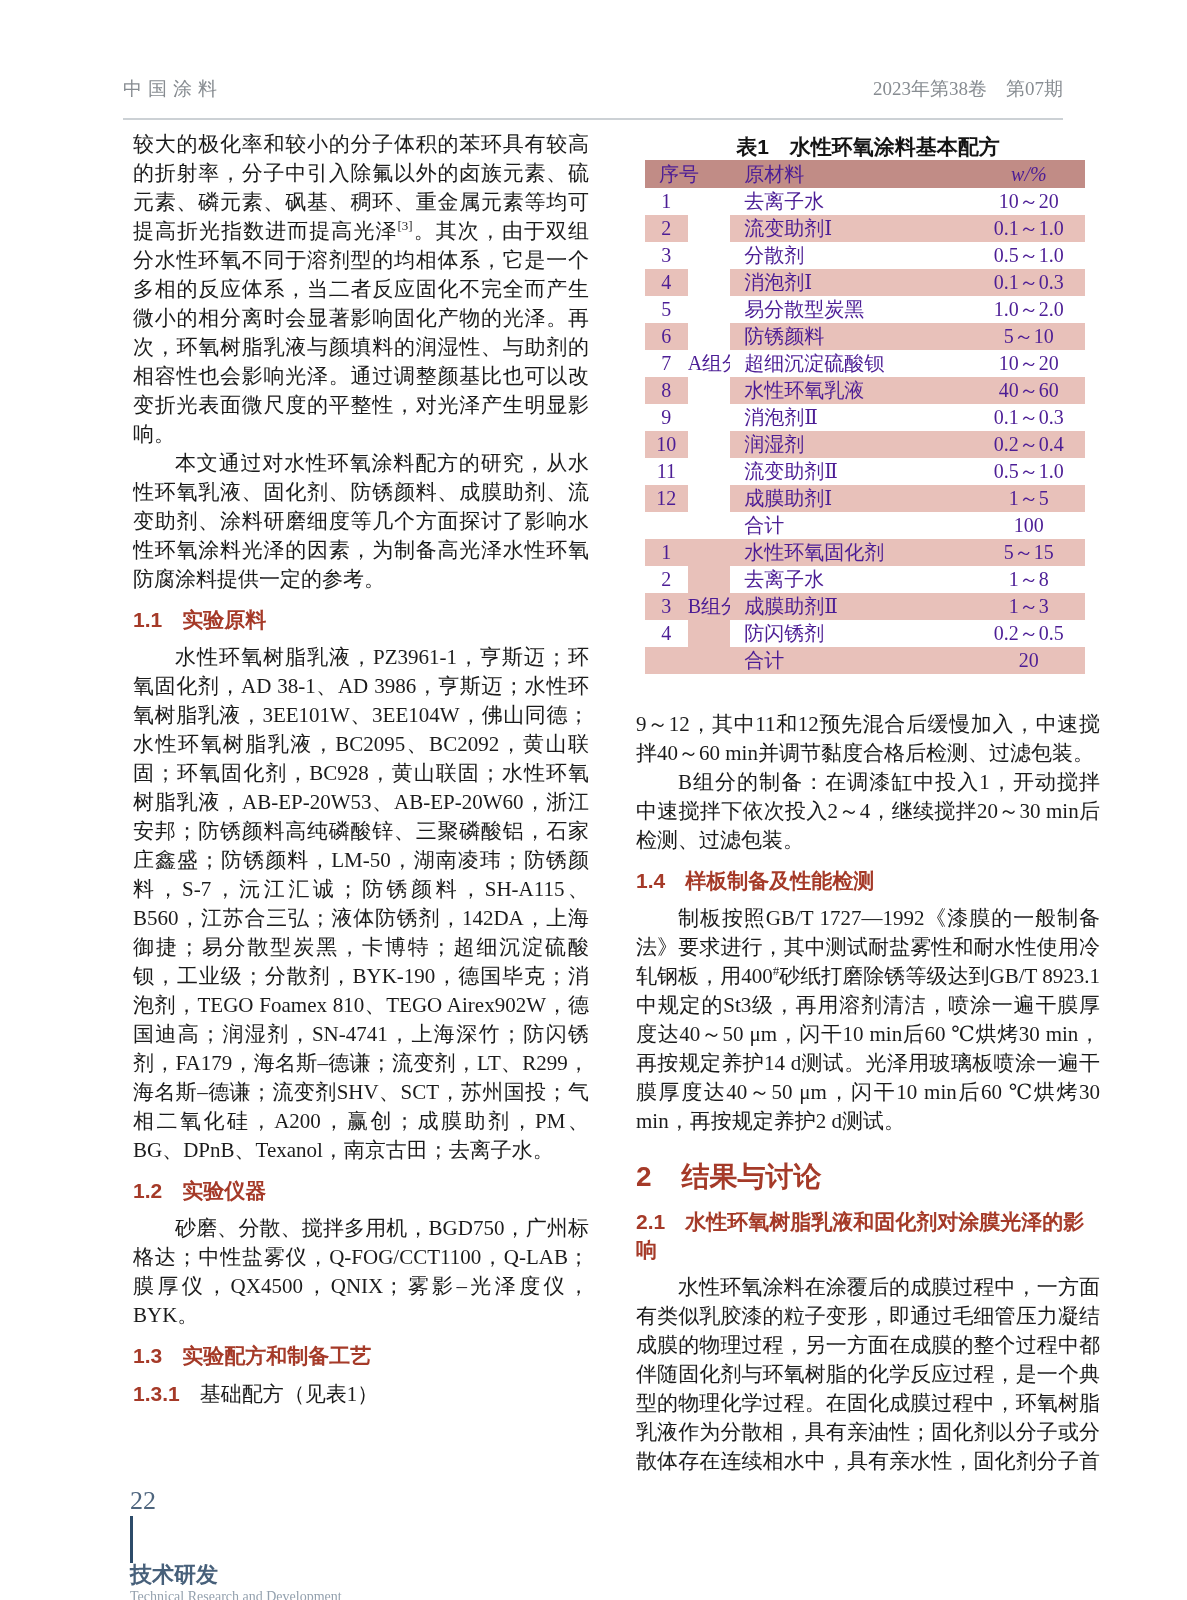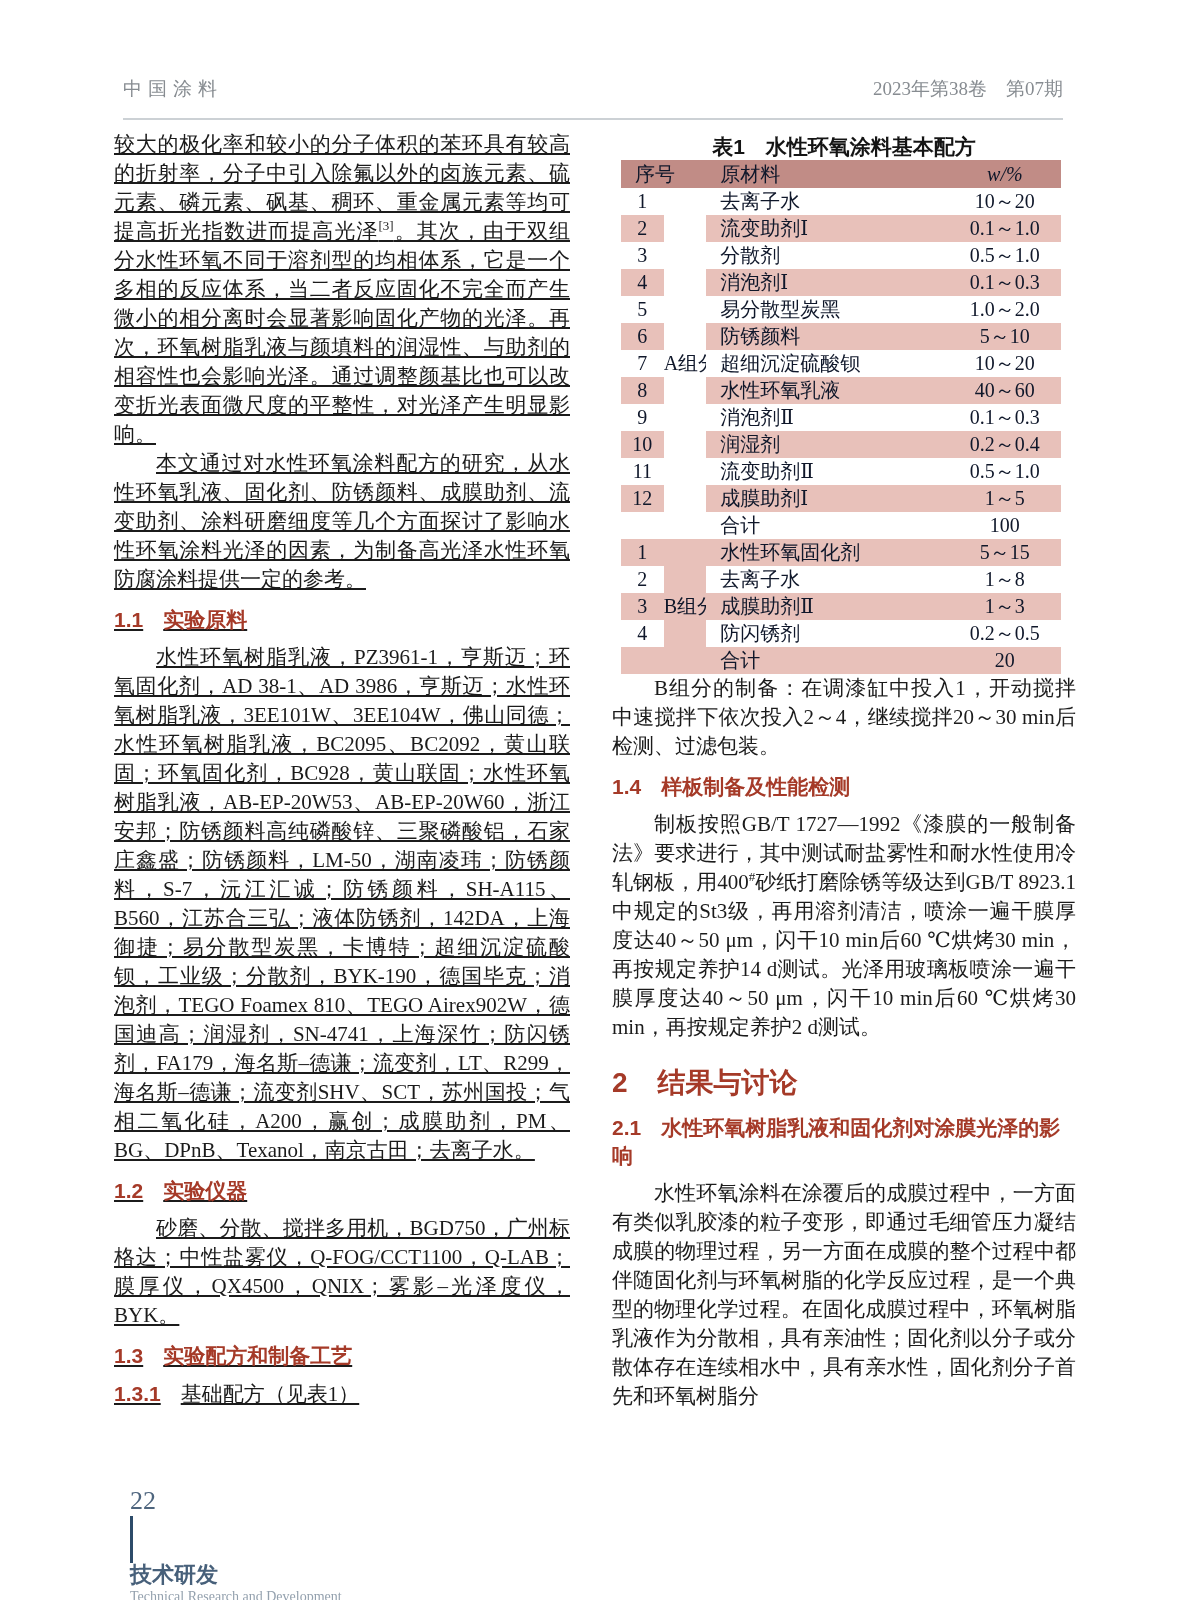--- a/index.html
+++ b/index.html
@@ -11,22 +11,22 @@
   
   .runhead{
     position:absolute;left:123px;top:76px;width:940px;
     display:flex;justify-content:space-between;align-items:flex-end;
     padding-bottom:16px;border-bottom:2px solid #ccd1d5;
     font-size:19px;color:#878c91;
   }
   .runhead .jname{letter-spacing:6px;}
   
   .col{position:absolute;top:130px;overflow:hidden;}
-  .col-left{left:114px;width:456px;height:1340px;text-decoration:underline;}
-  .col-right{left:612px;width:464px;height:1345px;}
+  .col-left{left:133px;width:456px;height:1340px;}
+  .col-right{left:636px;width:464px;height:1345px;}
   p.body{
     margin:0;font-size:21px;line-height:29px;text-align:justify;
   }
   p.body.indent{text-indent:2em;}
   sup{font-size:13px;line-height:0;vertical-align:super;}
   
   .sec-h1{
     margin:24px 0 14px 0;font-family:"Liberation Sans","DejaVu Sans",sans-serif;
     font-weight:bold;font-size:28px;line-height:34px;color:#a53a28;
   }
@@ -47,21 +47,21 @@
   .tbl-title-cn{
     text-align:center;font-family:"Liberation Sans","DejaVu Sans",sans-serif;
     font-weight:bold;font-size:21px;line-height:27px;color:#141414;margin:0;
   }
   .tbl-title-en{
     text-align:center;font-weight:bold;font-size:20px;line-height:28px;
     color:#141414;margin:0 0 2px 0;
   }
   table.formula{
     border-collapse:collapse;table-layout:fixed;width:440px;margin-left:9px;
-    font-size:20px;color:#0f172a;
+    font-size:20px;color:#4c1d95;
   }
   table.formula td,table.formula th{
     padding:0;height:27px;font-weight:normal;overflow:hidden;white-space:nowrap;
   }
   .c-no{width:62px;text-align:center;}
   .c-grp{width:76px;text-align:center;}
   .c-mat{width:202px;text-align:left;padding-left:14px!important;}
   .c-w{width:100px;text-align:center;}
   tr.hdr th{background:#c18c86;height:28px;}
   tr.hdr .c-no{text-align:left;padding-left:14px!important;}
@@ -212,20 +212,21 @@
           </tr>
           <tr class="rp">
             <td class="c-no"></td>
             <td class="c-mat">合计</td>
             <td class="c-w">20</td>
           </tr>
         </tbody>
       </table>
     </div>
 
+    <p class="body after-table">9～12，其中11和12预先混合后缓慢加入，中速搅拌40～60 min并调节黏度合格后检测、过滤包装。</p>
     <p class="body indent">B组分的制备：在调漆缸中投入1，开动搅拌中速搅拌下依次投入2～4，继续搅拌20～30 min后检测、过滤包装。</p>
 
     <h3 class="sec-h2"><span class="num">1.4</span><span>样板制备及性能检测</span></h3>
     <p class="body indent"><span>制板按照GB/T 1727—1992《漆膜的一般制备法》要求进行，其中测试耐盐雾性和耐水性使用冷轧钢板，用400</span><sup>#</sup><span>砂纸打磨除锈等级达到GB/T 8923.1中规定的St3级，再用溶剂清洁，喷涂一遍干膜厚度达40～50 μm，闪干10 min后60 ℃烘烤30 min，再按规定养护14 d测试。光泽用玻璃板喷涂一遍干膜厚度达40～50 μm，闪干10 min后60 ℃烘烤30 min，再按规定养护2 d测试。</span></p>
 
     <h2 class="sec-h1"><span class="num">2</span><span>结果与讨论</span></h2>
     <h3 class="sec-h2"><span class="num">2.1</span><span>水性环氧树脂乳液和固化剂对涂膜光泽的影响</span></h3>
     <p class="body indent">水性环氧涂料在涂覆后的成膜过程中，一方面有类似乳胶漆的粒子变形，即通过毛细管压力凝结成膜的物理过程，另一方面在成膜的整个过程中都伴随固化剂与环氧树脂的化学反应过程，是一个典型的物理化学过程。在固化成膜过程中，环氧树脂乳液作为分散相，具有亲油性；固化剂以分子或分散体存在连续相水中，具有亲水性，固化剂分子首先和环氧树脂分</p>
   </div>
 

